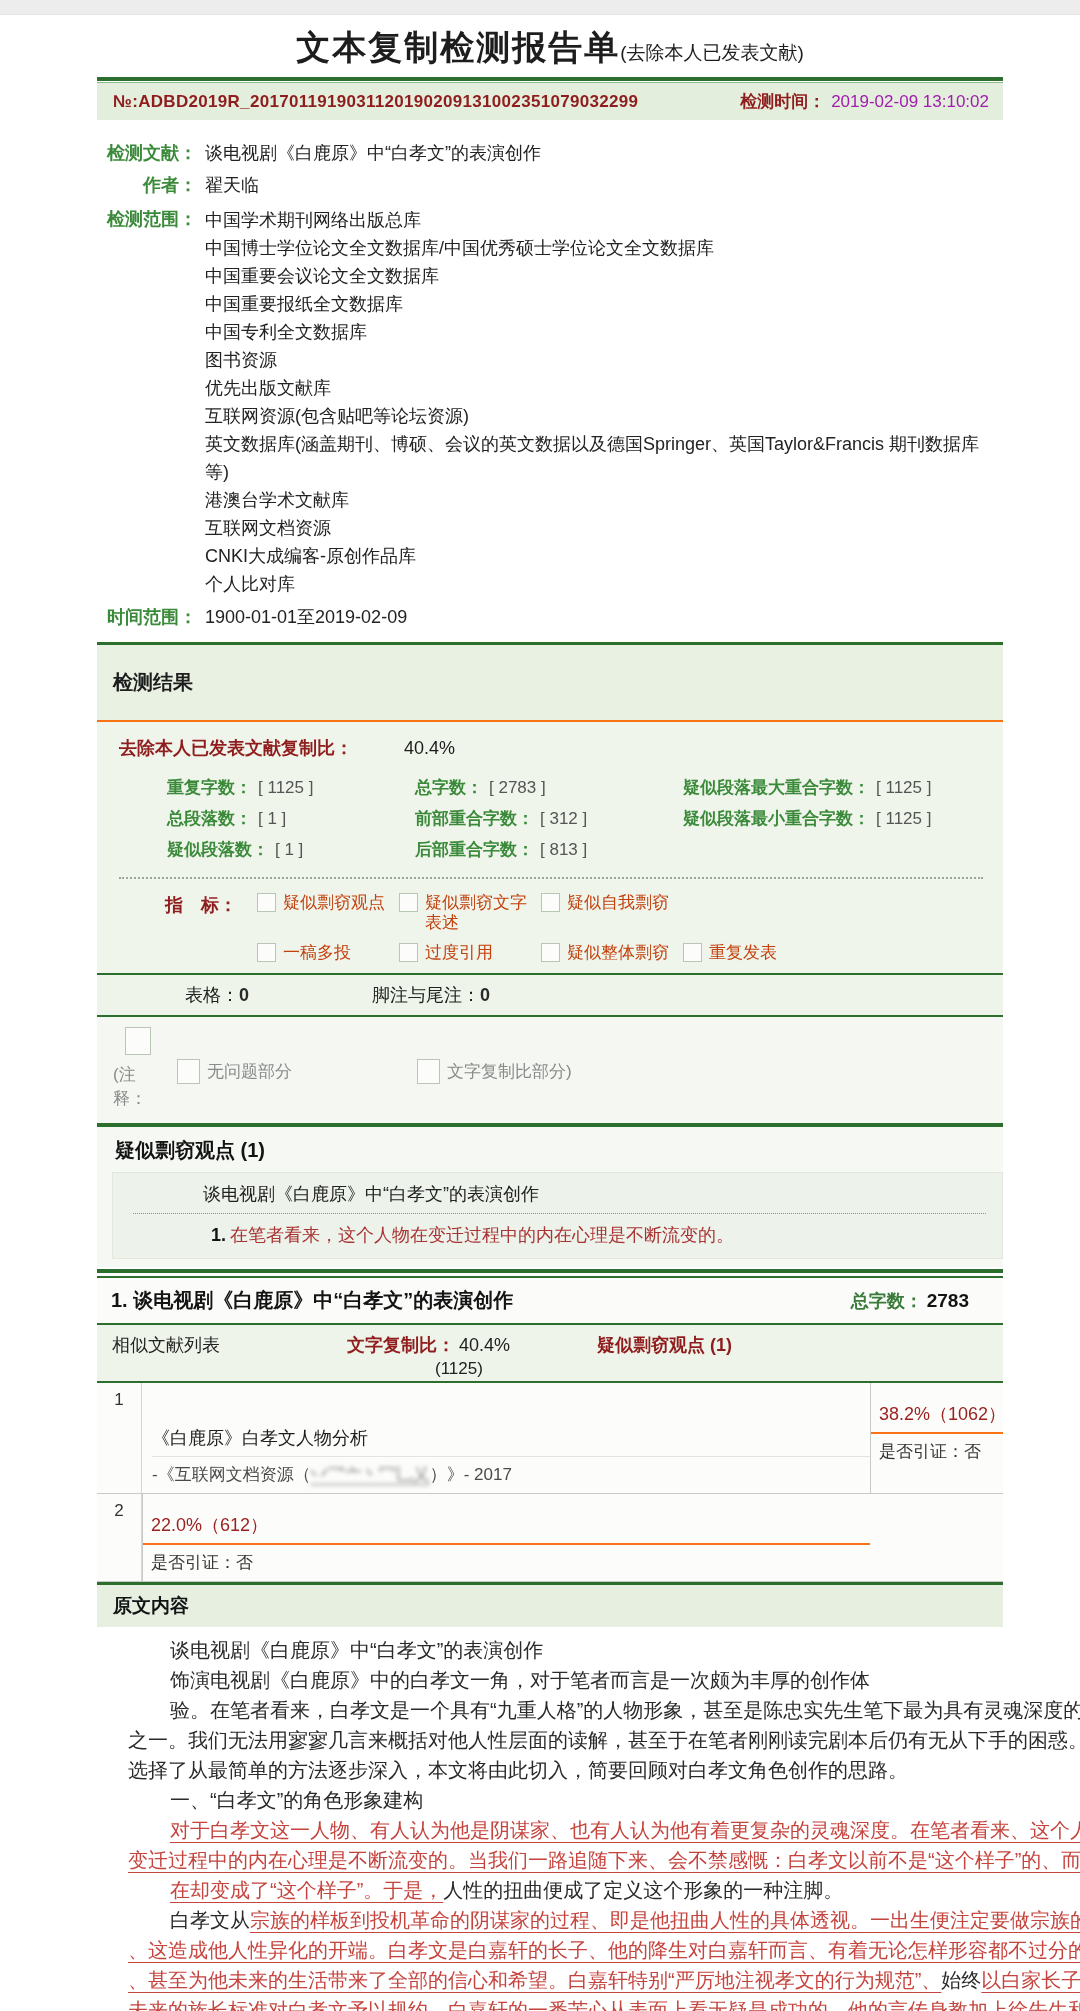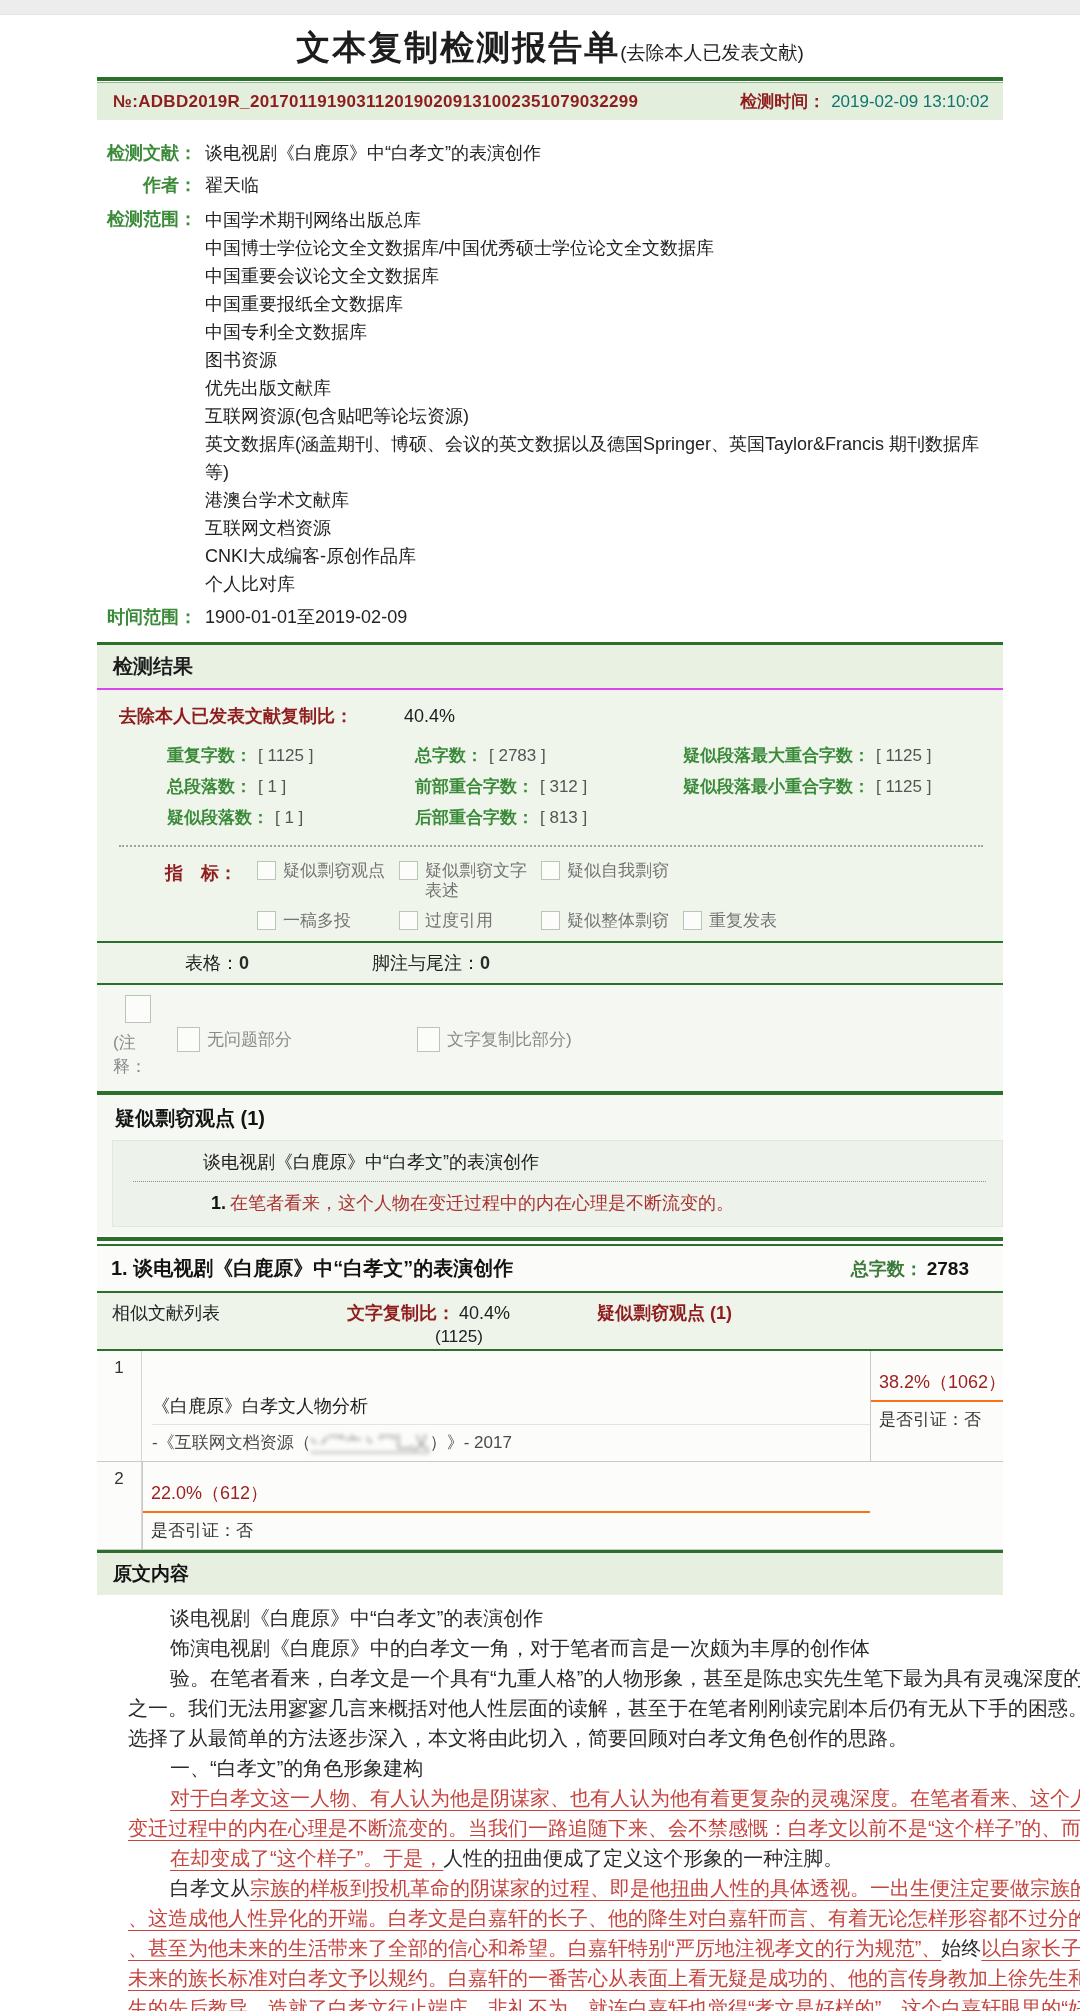--- a/index.html
+++ b/index.html
@@ -10,46 +10,46 @@
   
   .title-row{text-align:center;padding:10px 0 6px;}
   .title{font-size:34px;font-weight:bold;color:#1d1d1d;letter-spacing:2px;}
   .title-suffix{font-size:19px;color:#1d1d1d;}
   .dline{height:1px;border-top:4px solid #2c6e2c;border-bottom:1px solid #8ab98a;}
   
   .no-bar{background:#e3eedd;display:flex;justify-content:space-between;align-items:center;
           padding:7px 14px 7px 16px;}
   .no-text{color:#8f1d1d;font-weight:bold;font-size:17px;letter-spacing:.3px;}
   .time-label{color:#8f1d1d;font-weight:bold;font-size:17px;}
-  .time-val{color:#0f766e;font-size:17px;margin-left:6px;}
+  .time-val{color:#a21caf;font-size:17px;margin-left:6px;}
   
   .info{padding:14px 0 12px;}
   .inf-row{display:flex;margin-top:6px;font-size:18px;line-height:26px;}
   .inf-label{width:100px;text-align:right;color:#3a8a3a;font-weight:bold;flex:none;}
   .inf-val{margin-left:8px;color:#222;}
   .scope-item{line-height:28px;color:#222;}
   
   .res-block{background:#f0f5ec;border-top:3px solid #2c6e2c;}
-  .sec-header{font-size:20px;font-weight:bold;color:#1d1d1d;padding:8px 16px;
-              background:#e8f1e2;border-bottom:2px solid #d946ef;}
+  .sec-header{font-size:20px;font-weight:bold;color:#1d1d1d;padding:24px 16px;
+              background:#e8f1e2;border-bottom:2px solid #f97316;}
   .res-content{padding:12px 20px 0 22px;}
   .ratio-row{font-size:18px;line-height:28px;}
   .ratio-label{color:#8f1d1d;font-weight:bold;}
   .ratio-val{color:#1d1d1d;margin-left:46px;}
   .stats-grid{display:grid;grid-template-columns:240px 260px auto;margin:14px 0 0 48px;
               row-gap:16px;font-size:17px;gap:8px;}
   .stat-label{color:#3a8a3a;font-weight:bold;}
   .stat-value{color:#555;margin-left:6px;}
   .dotted{border-top:2px dotted #9aa89a;margin:16px 0 0;}
   .ind-wrap{display:flex;margin:14px 0 0 46px;}
   .ind-title{color:#8f1d1d;font-weight:bold;font-size:18px;width:92px;flex:none;}
   .ind-rows{flex:1;}
   .ind-row{display:flex;margin-bottom:10px;}
   .ind-item{width:142px;display:flex;align-items:flex-start;flex:none;}
-  .ind-label{color:#737373;font-size:17px;line-height:20px;display:inline-block;max-width:108px;}
+  .ind-label{color:#c2410c;font-size:17px;line-height:20px;display:inline-block;max-width:108px;}
   .cb{display:inline-block;width:17px;height:17px;background:#fcfdfb;border:1px solid #b9c6b6;
       margin-right:7px;flex:none;vertical-align:middle;}
   .cb-lg{width:24px;height:26px;}
   .cb-note{width:21px;height:23px;}
   .tbar{border-top:2px solid #2c6e2c;border-bottom:2px solid #2c6e2c;background:#eef4e9;
         padding:8px 0 8px 88px;font-size:18px;}
   .tbar b{margin-right:8px;}
   .tbar .lab{color:#222;}
   .note-area{background:#f4f7f2;padding:8px 16px 12px;}
   .note-left{display:flex;flex-direction:column;width:60px;float:left;}

